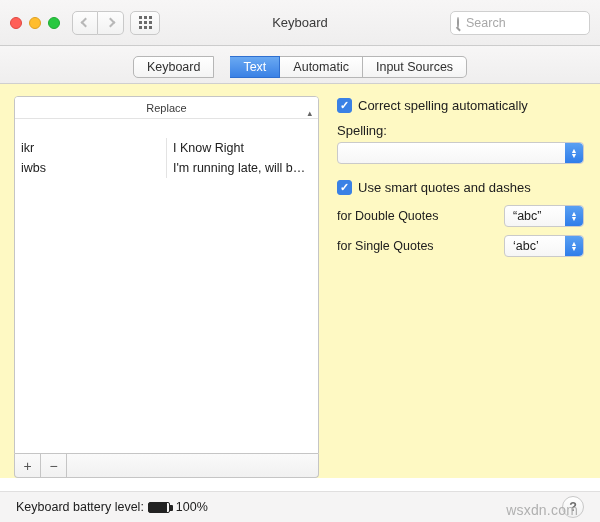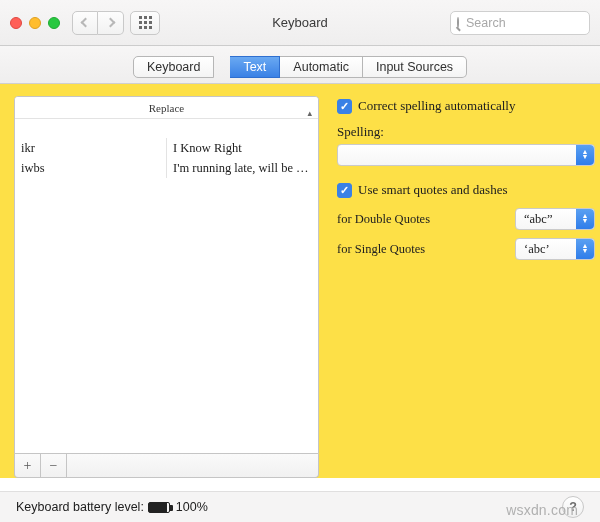--- a/index.html
+++ b/index.html
@@ -97,25 +97,24 @@
   .segtab + .segtab { border-left: none; }
   .segtab.active {
     background: linear-gradient(#6aa9f2, #3a81e5);
     color: #fff;
     border-color: #2f6fcf;
     margin-left: 16px;
   }
   
   .content {
     display: flex;
-    padding: 12px 5px 0 14px;
+    padding: 12px 16px 0 14px;
     gap: 18px;
-    background: #fde047;
+    background: #fef9c3;
     height: 394px;
-    font-family: Liberation Serif, serif;
   }
   .tablewrap {
     width: 305px;
     display: flex; flex-direction: column;
   }
   .tbl {
     border: 1px solid #c5c5c5;
     border-radius: 4px 4px 0 0;
     background: #fff;
     flex: 1;

